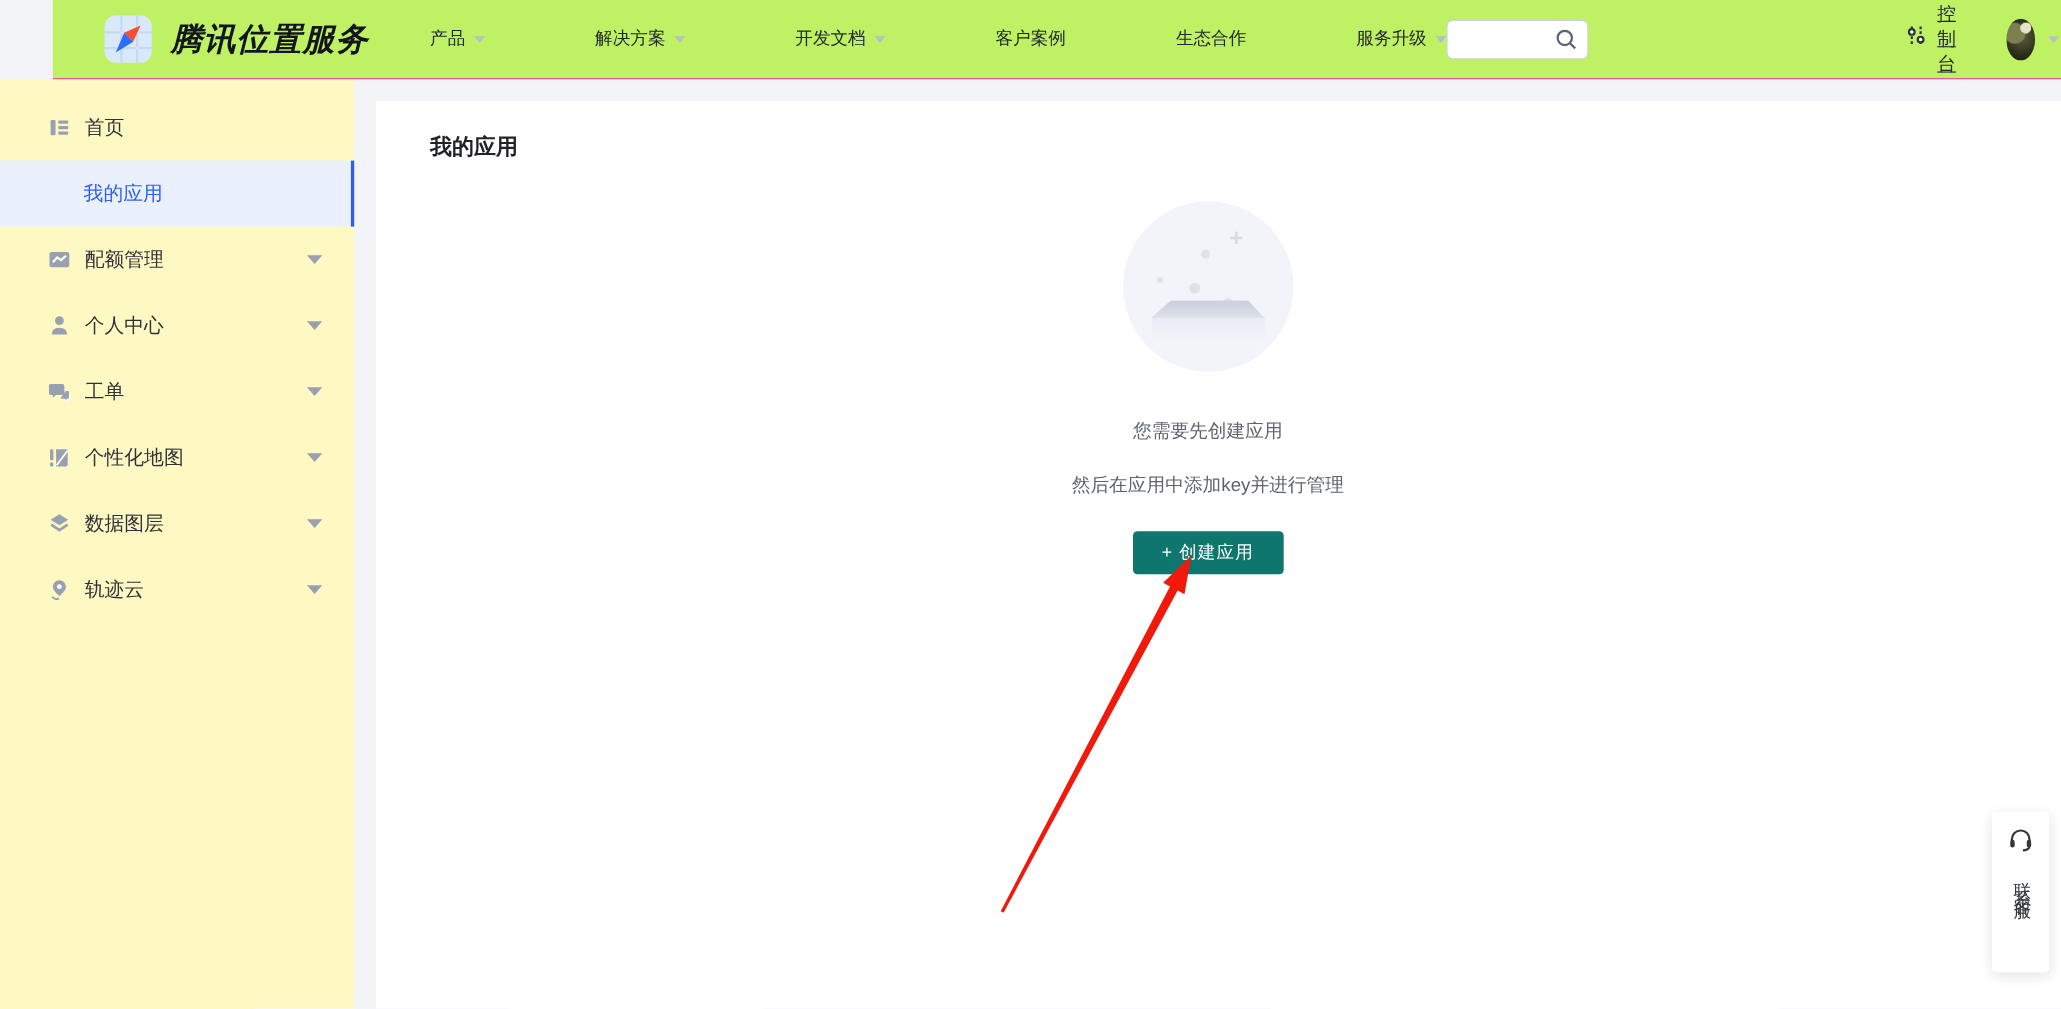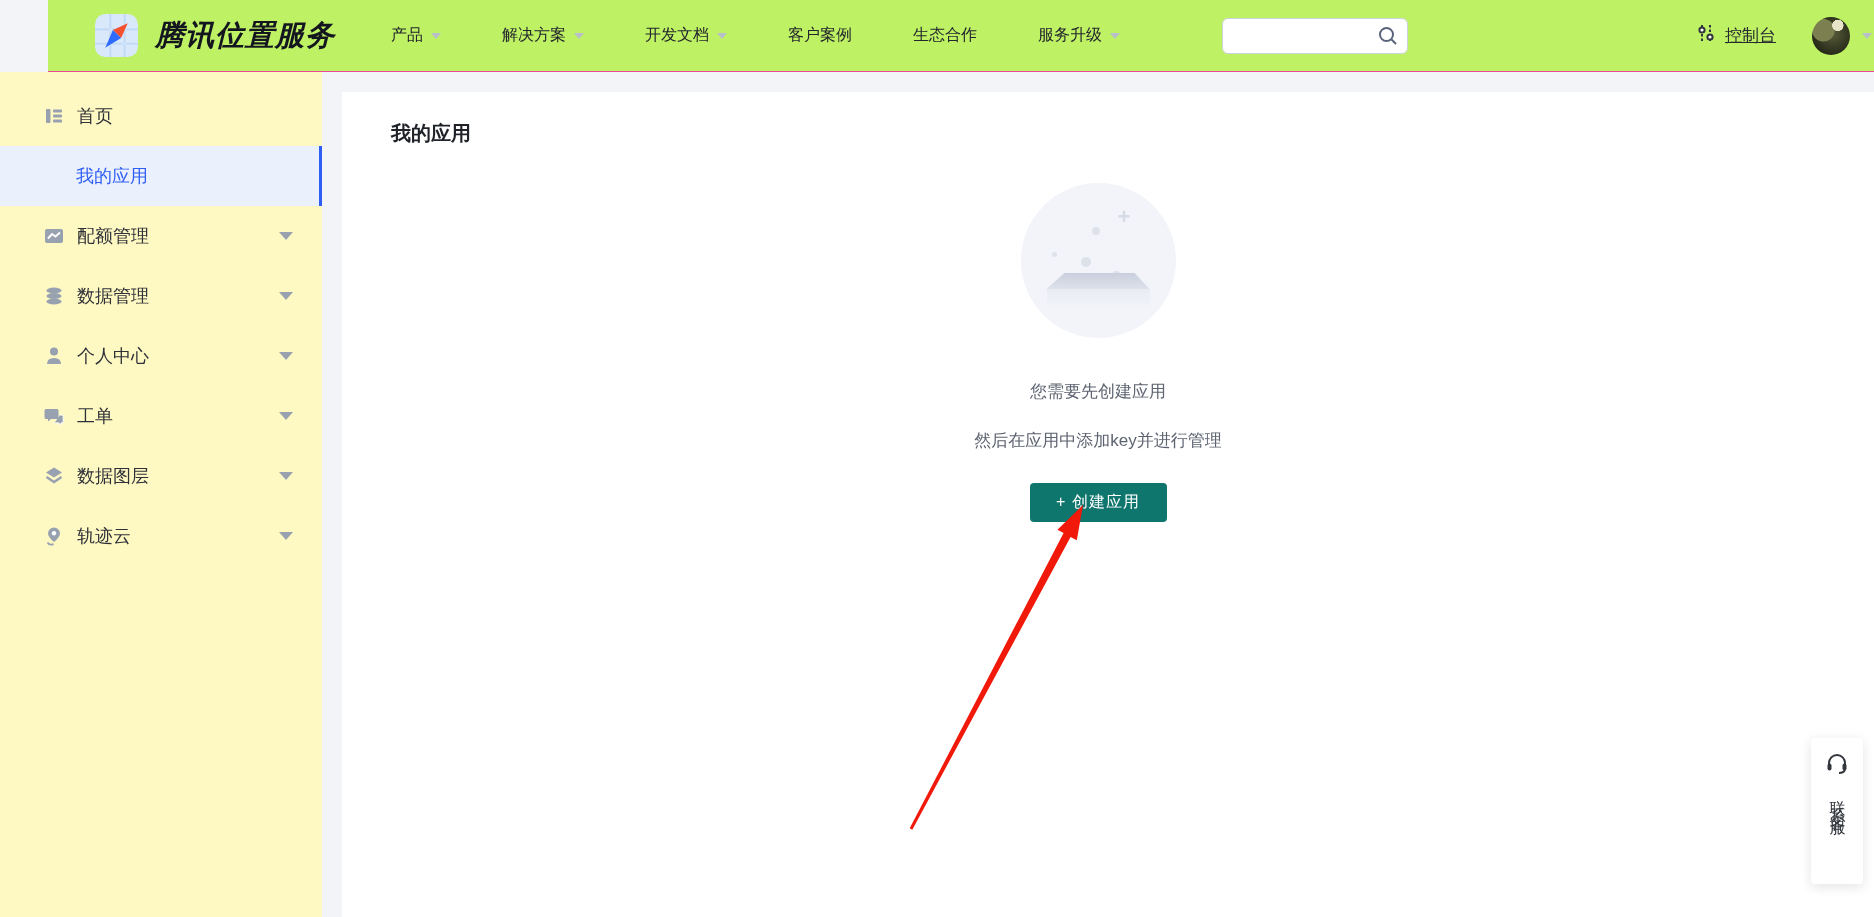--- a/index.html
+++ b/index.html
@@ -13,21 +13,21 @@
   .header {
     position:absolute; left:0; top:0; width:1874px; height:72px;
     background:#bef264; border-bottom:1px solid #ec4899;
     display:flex; align-items:center; padding:0 50px 0 46px; z-index:30;margin-left:48px;
   }
   .logo-box { width:45px; height:45px; flex:0 0 auto; }
   .brand {
     font-size:29px; font-weight:bold; font-style:italic;
     color:#14161f; margin-left:16px; letter-spacing:1px; white-space:nowrap;
   }
-  .topnav { display:flex; align-items:center; margin-left:56px; gap:61px; }
+  .topnav { display:flex; align-items:center; margin-left:56px; gap:100px; }
   .topnav-item {
     display:flex; align-items:center; gap:8px; font-size:16px; color:#23262d;
     cursor:pointer; white-space:nowrap;
   }
   .caret-sm {
     width:0; height:0; border-left:5px solid transparent; border-right:5px solid transparent;
     border-top:6px solid #b9bfca;
   }
   .search-wrap { margin-left:auto; position:relative; width:186px; height:36px; }
   .search-input {
@@ -209,46 +209,47 @@
           <rect x="1" y="3" width="18" height="14" rx="2" fill="#98a1b0"></rect>
           <polyline points="4,12.5 8,8 11.5,10.5 16,6.5" fill="none" stroke="#fff" stroke-width="2"></polyline>
         </svg>
       </span>
       <span>配额管理</span>
       <span class="mi-caret caret-down-tri"></span>
     </div>
     <div class="menu-item">
       <span class="mi-icon">
         <svg width="20" height="20" viewBox="0 0 20 20" fill="#98a1b0">
-          <ellipse cx="10" cy="4.5" rx="7.5" ry="3"></ellipse>
-          <ellipse cx="10" cy="10" rx="7.5" ry="3"></ellipse>
-          <ellipse cx="10" cy="15.5" rx="7.5" ry="3"></ellipse>
-        </svg>
-      </span>
-      <span>数据管理</span>
-      <span class="mi-caret caret-down-tri"></span>
-    </div>
-    <div class="menu-item">
-      <span class="mi-icon">
-        <svg width="20" height="20" viewBox="0 0 20 20" fill="#98a1b0">
           <circle cx="10" cy="5.5" r="4"></circle>
           <path d="M3 18 q0 -6 7 -6 q7 0 7 6 z"></path>
         </svg>
       </span>
       <span>个人中心</span>
       <span class="mi-caret caret-down-tri"></span>
     </div>
     <div class="menu-item">
       <span class="mi-icon">
         <svg width="20" height="20" viewBox="0 0 20 20" fill="#98a1b0">
           <path d="M2 3 h11 a1.5 1.5 0 0 1 1.5 1.5 v7 a1.5 1.5 0 0 1 -1.5 1.5 h-6 l-3 2.5 v-2.5 h-2 a1.5 1.5 0 0 1 -1.5 -1.5 v-7 A1.5 1.5 0 0 1 2 3 z"></path>
           <path d="M16 9 h2 a1.2 1.2 0 0 1 1.2 1.2 v5.5 a1.2 1.2 0 0 1 -1.2 1.2 h-1 v2 l-2.5 -2 h-4" fill="#98a1b0" stroke="#fff" stroke-width="1"></path>
         </svg>
       </span>
       <span>工单</span>
+      <span class="mi-caret caret-down-tri"></span>
+    </div>
+    <div class="menu-item">
+      <span class="mi-icon">
+        <svg width="20" height="20" viewBox="0 0 20 20" fill="#98a1b0">
+          <rect x="1.5" y="2.5" width="3" height="10" rx="1"></rect>
+          <rect x="1.5" y="14.5" width="3" height="3.5" rx="1"></rect>
+          <path d="M7 2.5 h10.5 a1.5 1.5 0 0 1 0 0 v14 a1.5 1.5 0 0 1 -1.5 1.5 H7 z"></path>
+          <line x1="7.5" y1="17" x2="17.5" y2="3.5" stroke="#fff" stroke-width="1.6"></line>
+        </svg>
+      </span>
+      <span>个性化地图</span>
       <span class="mi-caret caret-down-tri"></span>
     </div>
     <div class="menu-item">
       <span class="mi-icon">
         <svg width="20" height="20" viewBox="0 0 20 20">
           <polygon points="10,1.5 18,6.5 10,11.5 2,6.5" fill="#98a1b0"></polygon>
           <polyline points="2.5,11 10,16 17.5,11" fill="none" stroke="#98a1b0" stroke-width="2.4"></polyline>
         </svg>
       </span>
       <span>数据图层</span>

